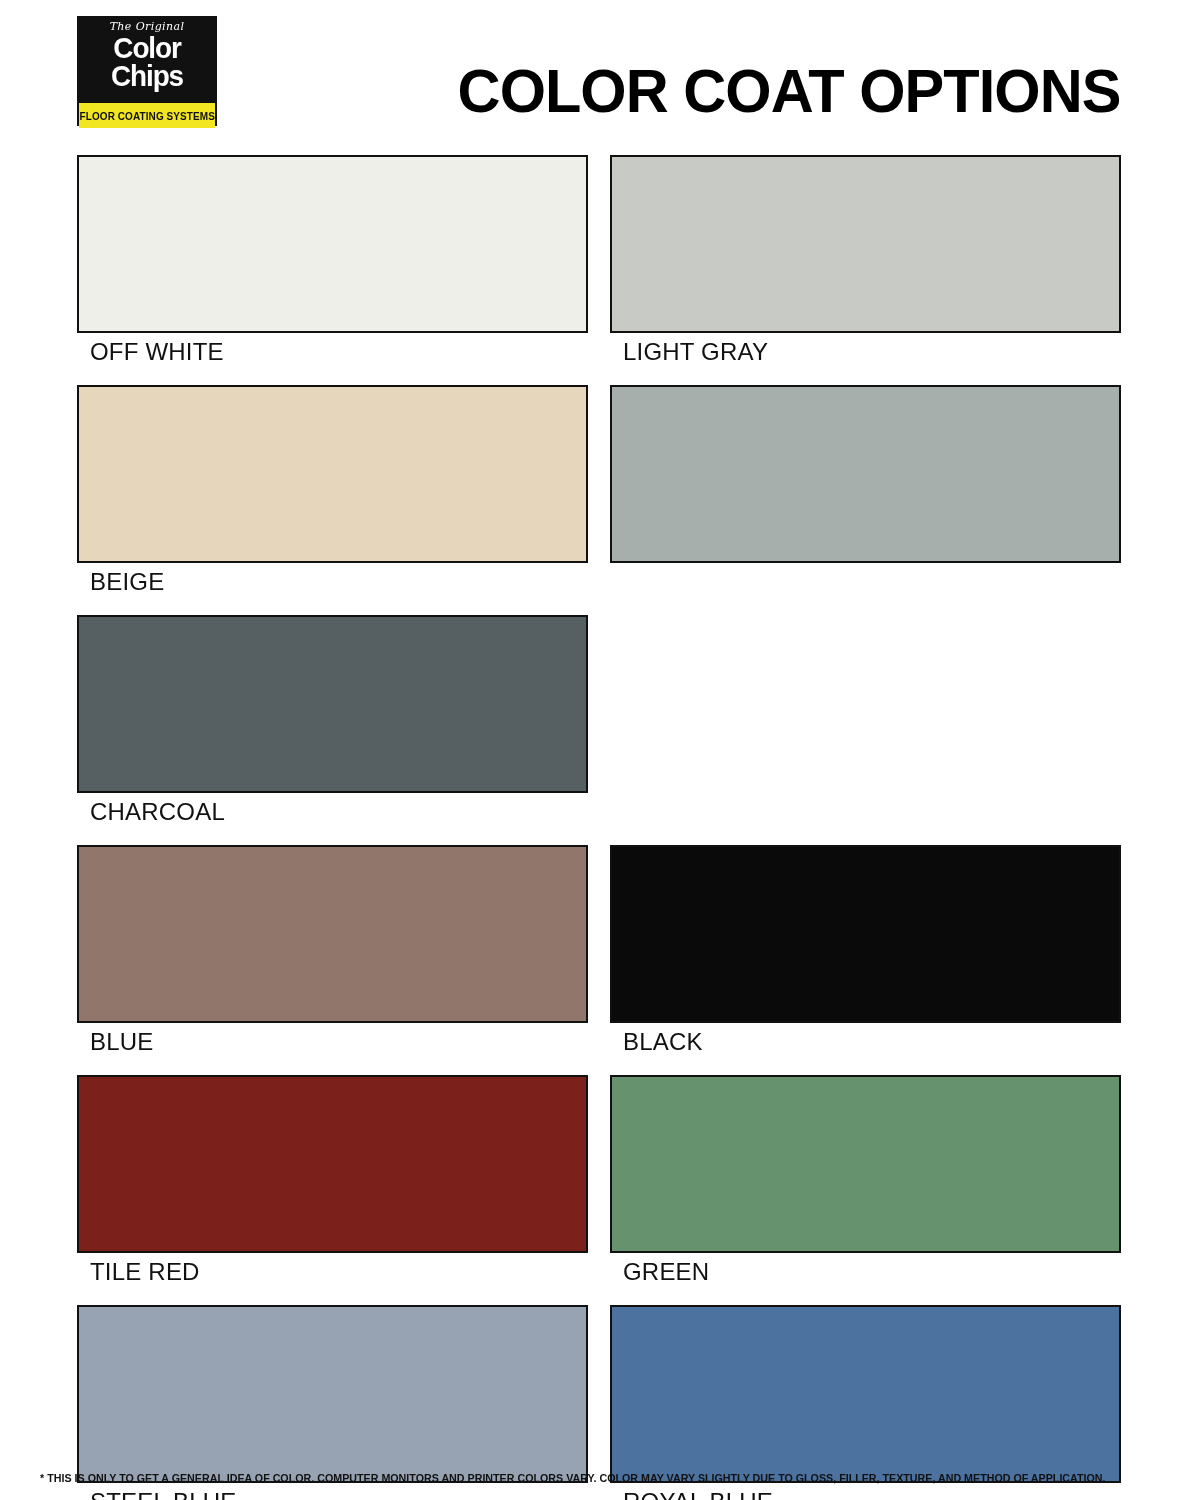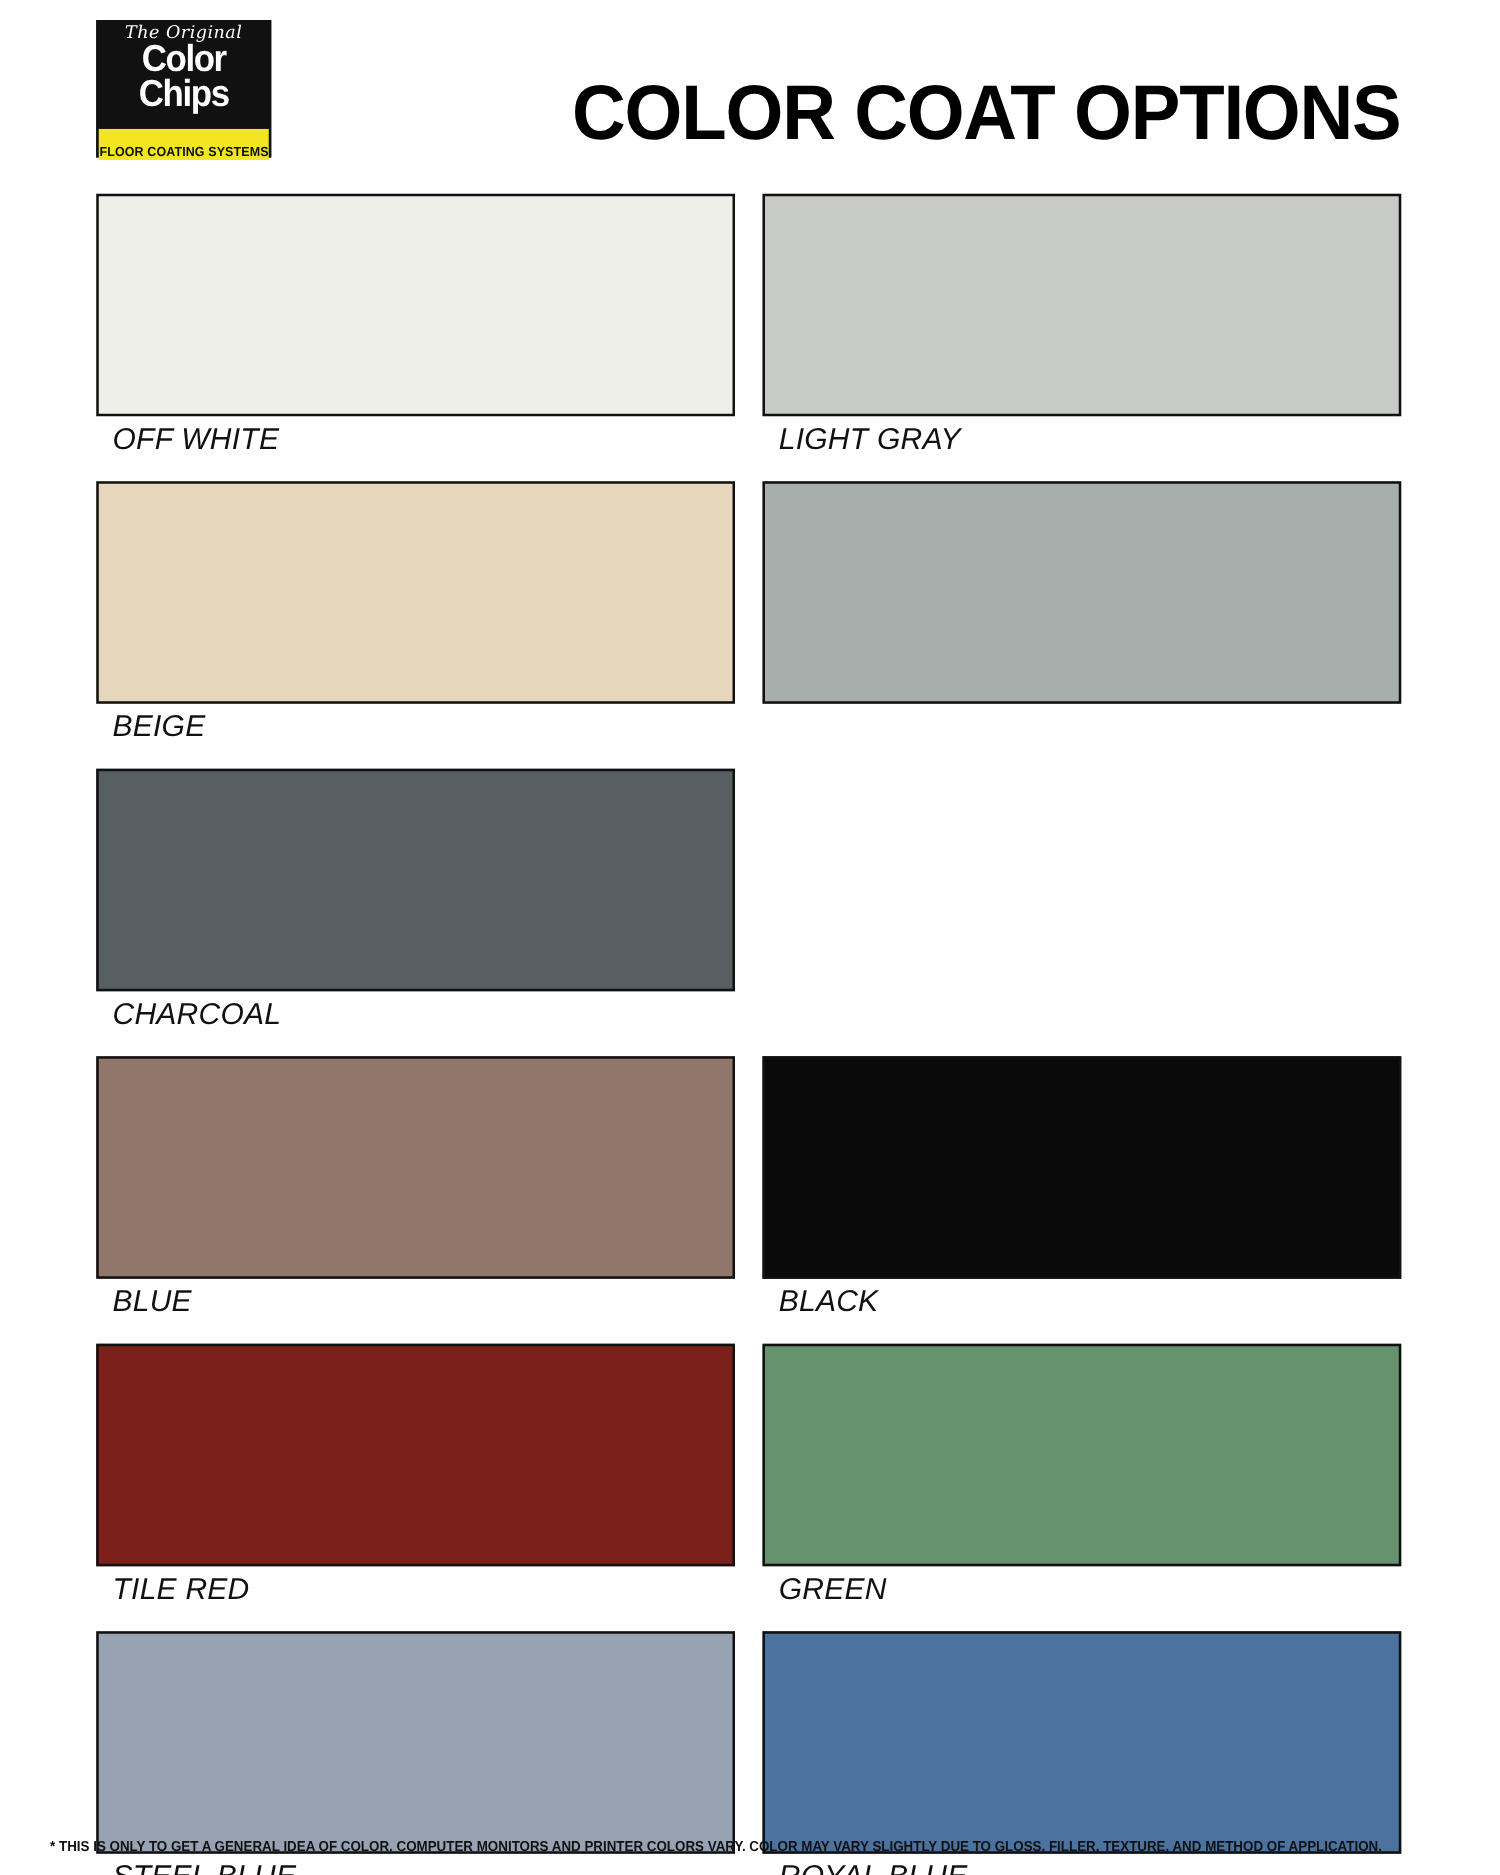--- a/index.html
+++ b/index.html
@@ -42,21 +42,21 @@
   }
   .logo-script {
     position: absolute;
     left: 0;
     right: 0;
     top: 3px;
     text-align: center;
     color: #ffffff;
     font-family: "DejaVu Serif", serif;
     font-style: italic;
-    font-size: 14px;
+    font-size: 11px;
     letter-spacing: 0.4px;
     line-height: 11px;
   }
   .logo-word1, .logo-word2 {
     position: absolute;
     left: 0;
     right: 0;
     color: #ffffff;
     font-family: "Liberation Sans", sans-serif;
     font-weight: bold;
@@ -65,21 +65,21 @@
     letter-spacing: -1.2px;
     text-align: center;
     transform: scaleX(0.93);
   }
   .logo-word1 { top: 16px; }
   .logo-word2 { top: 44px; }
   .logo-bar {
     height: 25px;
     background: #F2E622;
     display: flex;
-    align-items: flex-end;
+    align-items: center;
     justify-content: center;
   }
   .logo-bar span {
     color: #111111;
     font-family: "Liberation Sans", sans-serif;
     font-weight: bold;
     font-size: 10.5px;
     letter-spacing: 0.1px;
     transform: scaleX(0.95);
     white-space: nowrap;
@@ -104,21 +104,20 @@
   .grid {
     position: absolute;
     left: 77px;
     top: 155px;
     width: 1044px;
   }
   .grid-row {
     display: flex;
     gap: 22px;
     margin-bottom: 17px;
-    font-style: italic;
   }
   .cell {
     width: 511px;
   }
   .swatch {
     height: 178px;
     border: 2px solid #111111;
     box-sizing: border-box;
   }
   .swatch-label {

